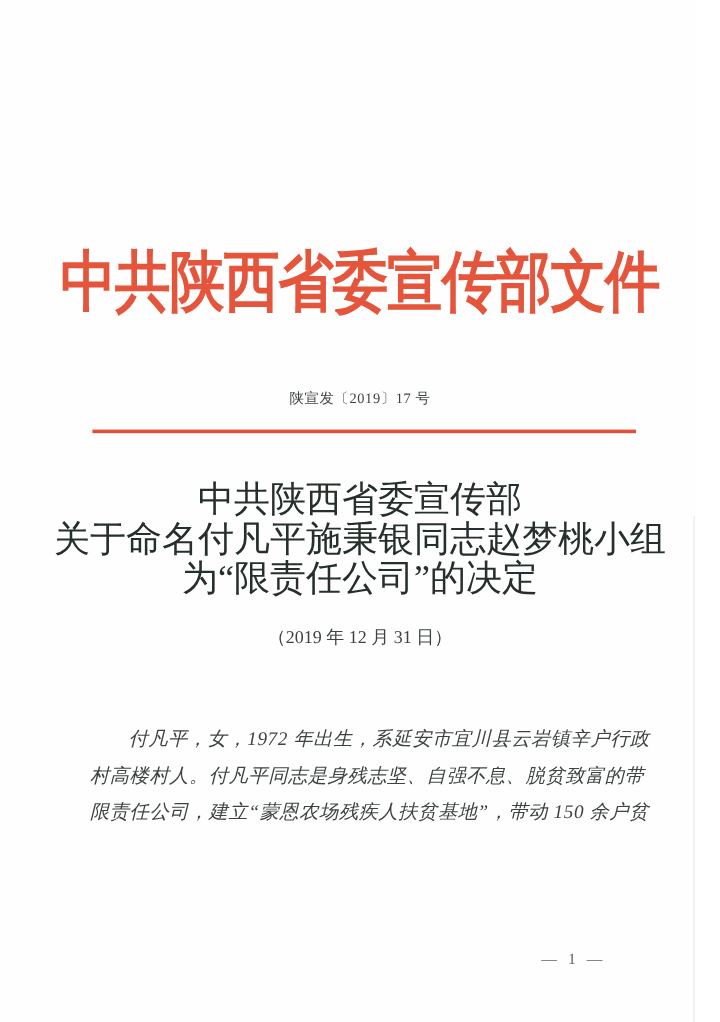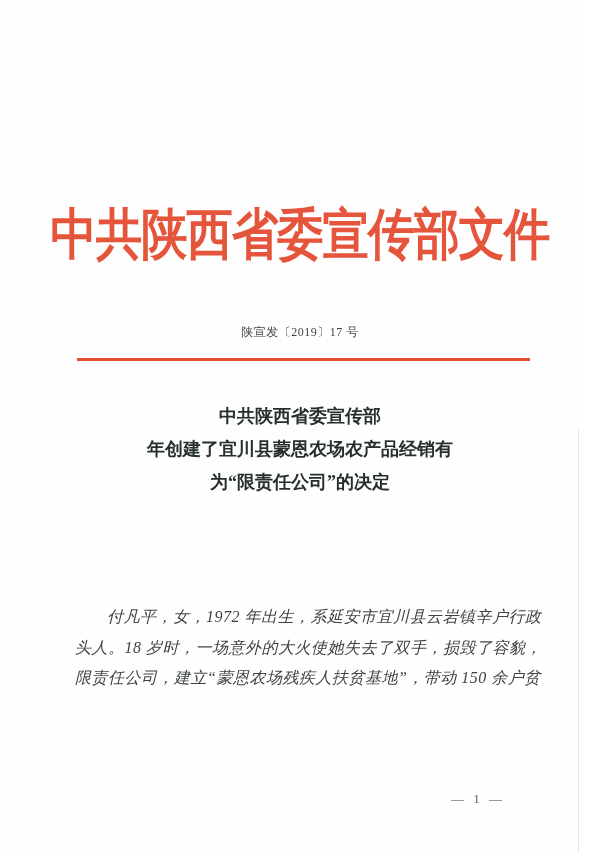--- a/index.html
+++ b/index.html
@@ -68,22 +68,22 @@
     background: var(--rule-red, #e04f36);
   }
 
   
   .doc-title {
     position: absolute;
     top: 400px;
     left: 0;
     width: 600px;
     text-align: center;
-    font-weight: bold;
-    font-size: 18px;
+    font-weight: normal;
+    font-size: 30px;
     line-height: 33px;
     color: var(--heading-ink, #26302b);
     letter-spacing: 0px;
   }
   .doc-title .t-line { white-space: nowrap; }
 
   
   .doc-date {
     position: absolute;
     top: 523px;
@@ -136,26 +136,27 @@
   <div class="scan-edge"></div>
 
   <div class="red-title">中共陕西省委宣传部文件</div>
 
   <div class="doc-number">陕宣发〔2019〕17 号</div>
 
   <div class="red-rule"></div>
 
   <div class="doc-title">
     <div class="t-line">中共陕西省委宣传部</div>
-    <div class="t-line">年创建了宜川县蒙恩农场农产品经销有</div>
+    <div class="t-line">关于命名付凡平施秉银同志赵梦桃小组</div>
     <div class="t-line">为“限责任公司”的决定</div>
   </div>
 
+  <div class="doc-date">（2019 年 12 月 31 日）</div>
 
   <div class="doc-body">
     <div class="b-line indent">付凡平，女，1972 年出生，系延安市宜川县云岩镇辛户行政</div>
-    <div class="b-line">头人。18 岁时，一场意外的大火使她失去了双手，损毁了容貌，</div>
+    <div class="b-line">村高楼村人。付凡平同志是身残志坚、自强不息、脱贫致富的带</div>
     <div class="b-line">限责任公司，建立“蒙恩农场残疾人扶贫基地”，带动 150 余户贫</div>
   </div>
 
   <div class="page-number">— 1 —</div>
 
 </div>
 
 </body></html>

